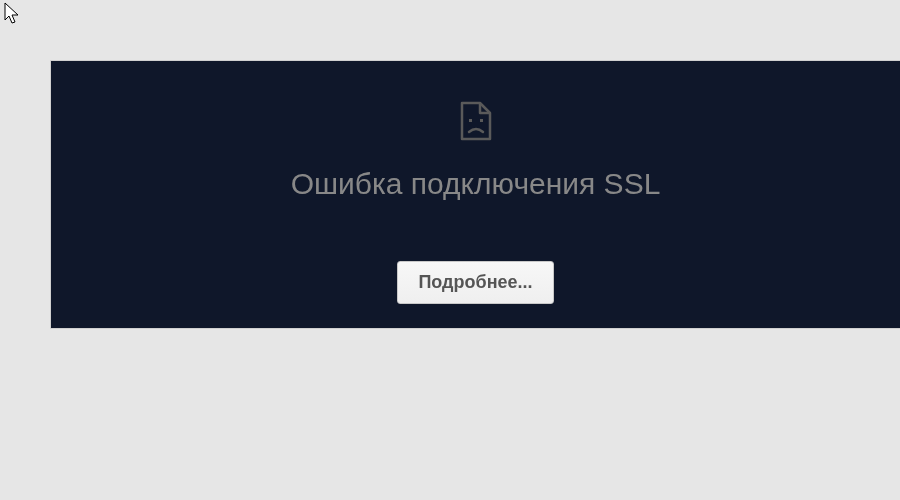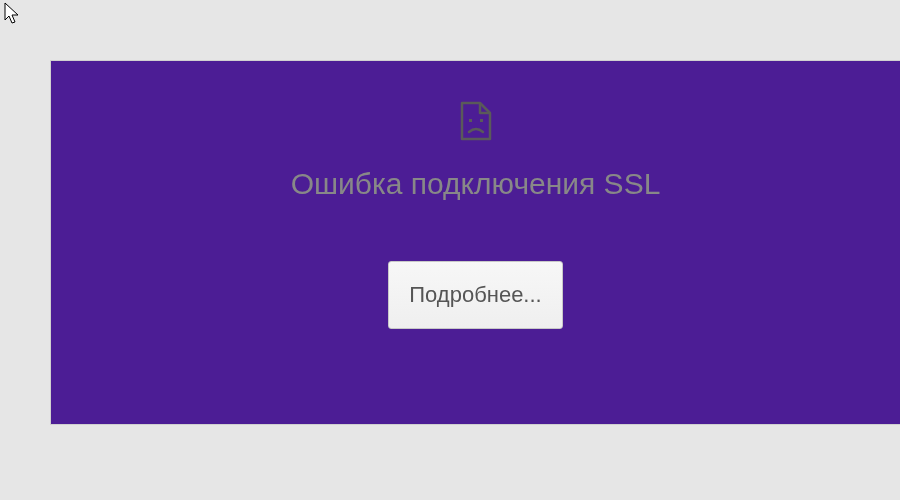--- a/index.html
+++ b/index.html
@@ -19,47 +19,48 @@
       position: absolute;
       top: 2px;
       left: 4px;
       z-index: 100;
     }
     .panel {
       position: absolute;
       top: 60px;
       left: 50px;
       right: 0;
-      height: 365px;
-      background: #4c1d95;
+      height: 269px;
+      background: #0f172a;
       border: 1px solid #d0d0d0;
       border-right: none;
       padding-top: 40px;
       text-align: center;
     }
     .error-icon {
       display: inline-block;
       margin-bottom: 22px;
     }
     .error-title {
       font-size: 30px;
       font-weight: normal;
       color: #888888;
       margin-bottom: 60px;
     }
     .details-button {
       display: inline-block;
       background: linear-gradient(#f7f7f7, #efefef);
       border: 1px solid #c8c8c8;
       border-radius: 3px;
-      padding: 20px 20px;
-      font-size: 22px;
+      padding: 10px 20px;
+      font-size: 18px;
       color: #555555;
       cursor: pointer;
       font-family: Arial, Helvetica, sans-serif;
+      font-weight: bold;
     }
   </style>
 </head>
 <body>
 
 <div class="cursor">
   <svg width="20" height="26" viewBox="0 0 20 26">
     <path d="M 1 1 L 1 18 L 5 14 L 8 21 L 11 20 L 8 13 L 14 13 Z" fill="#ffffff" stroke="#000000" stroke-width="1"></path>
   </svg>
 </div>

